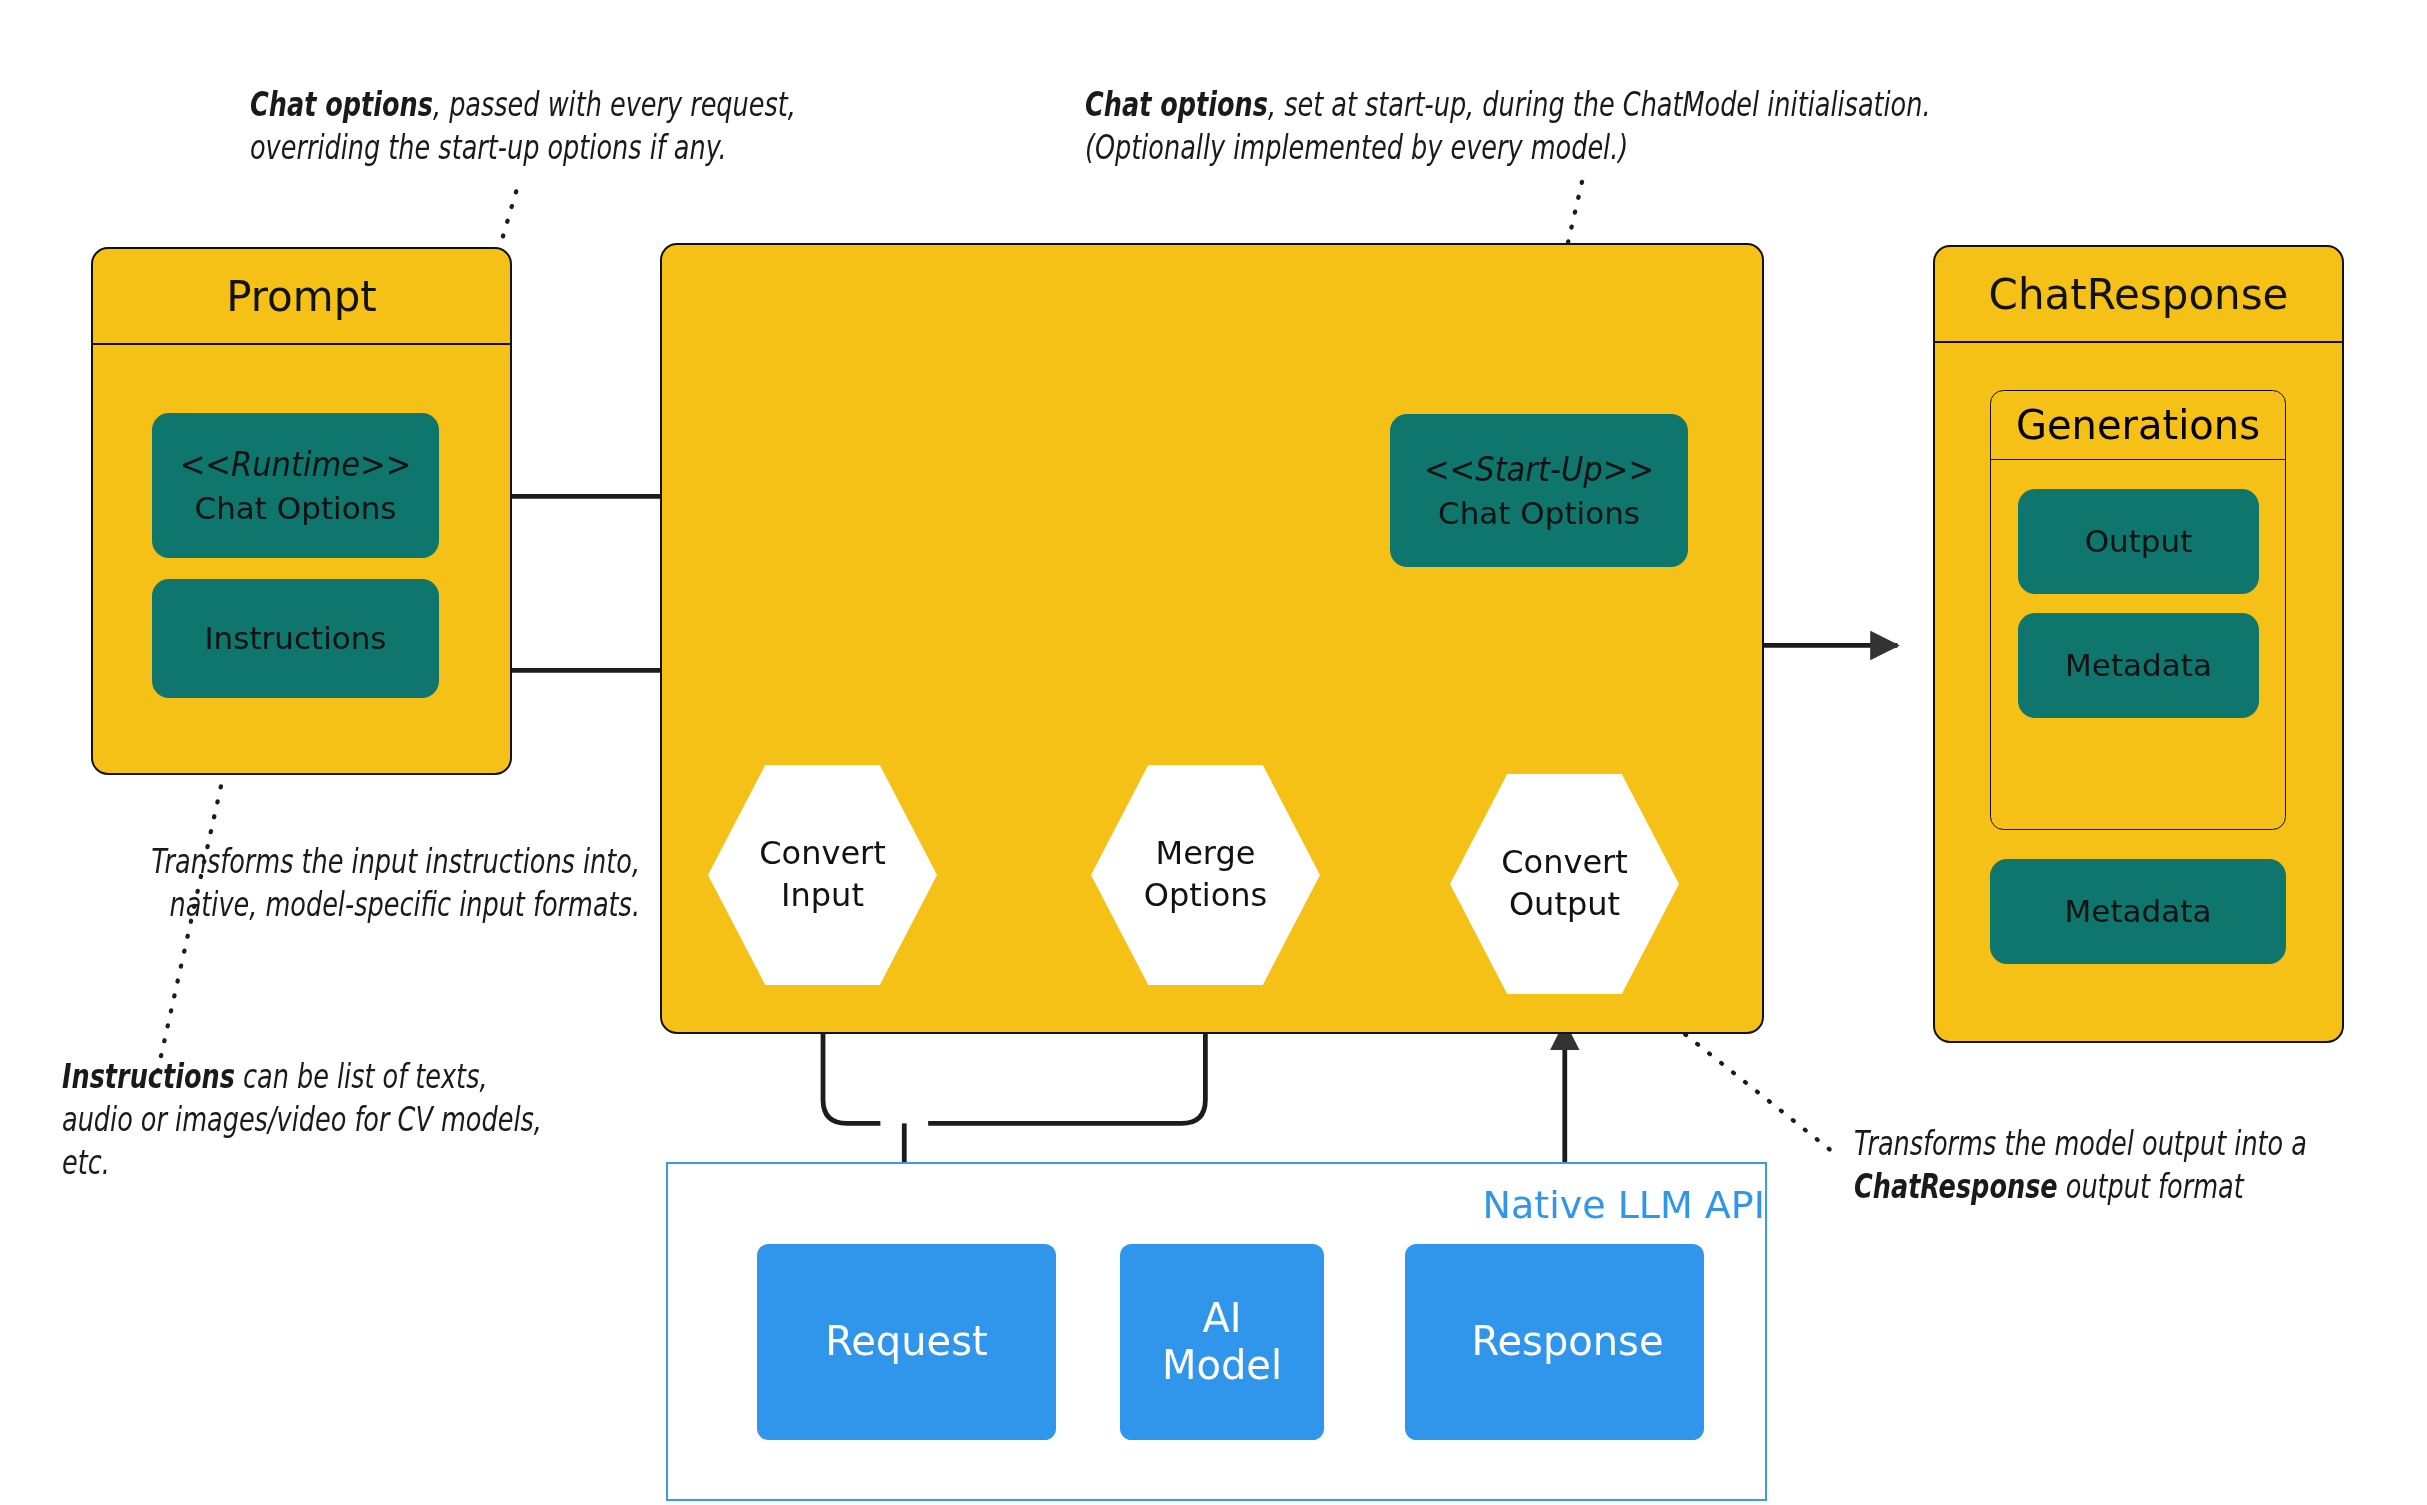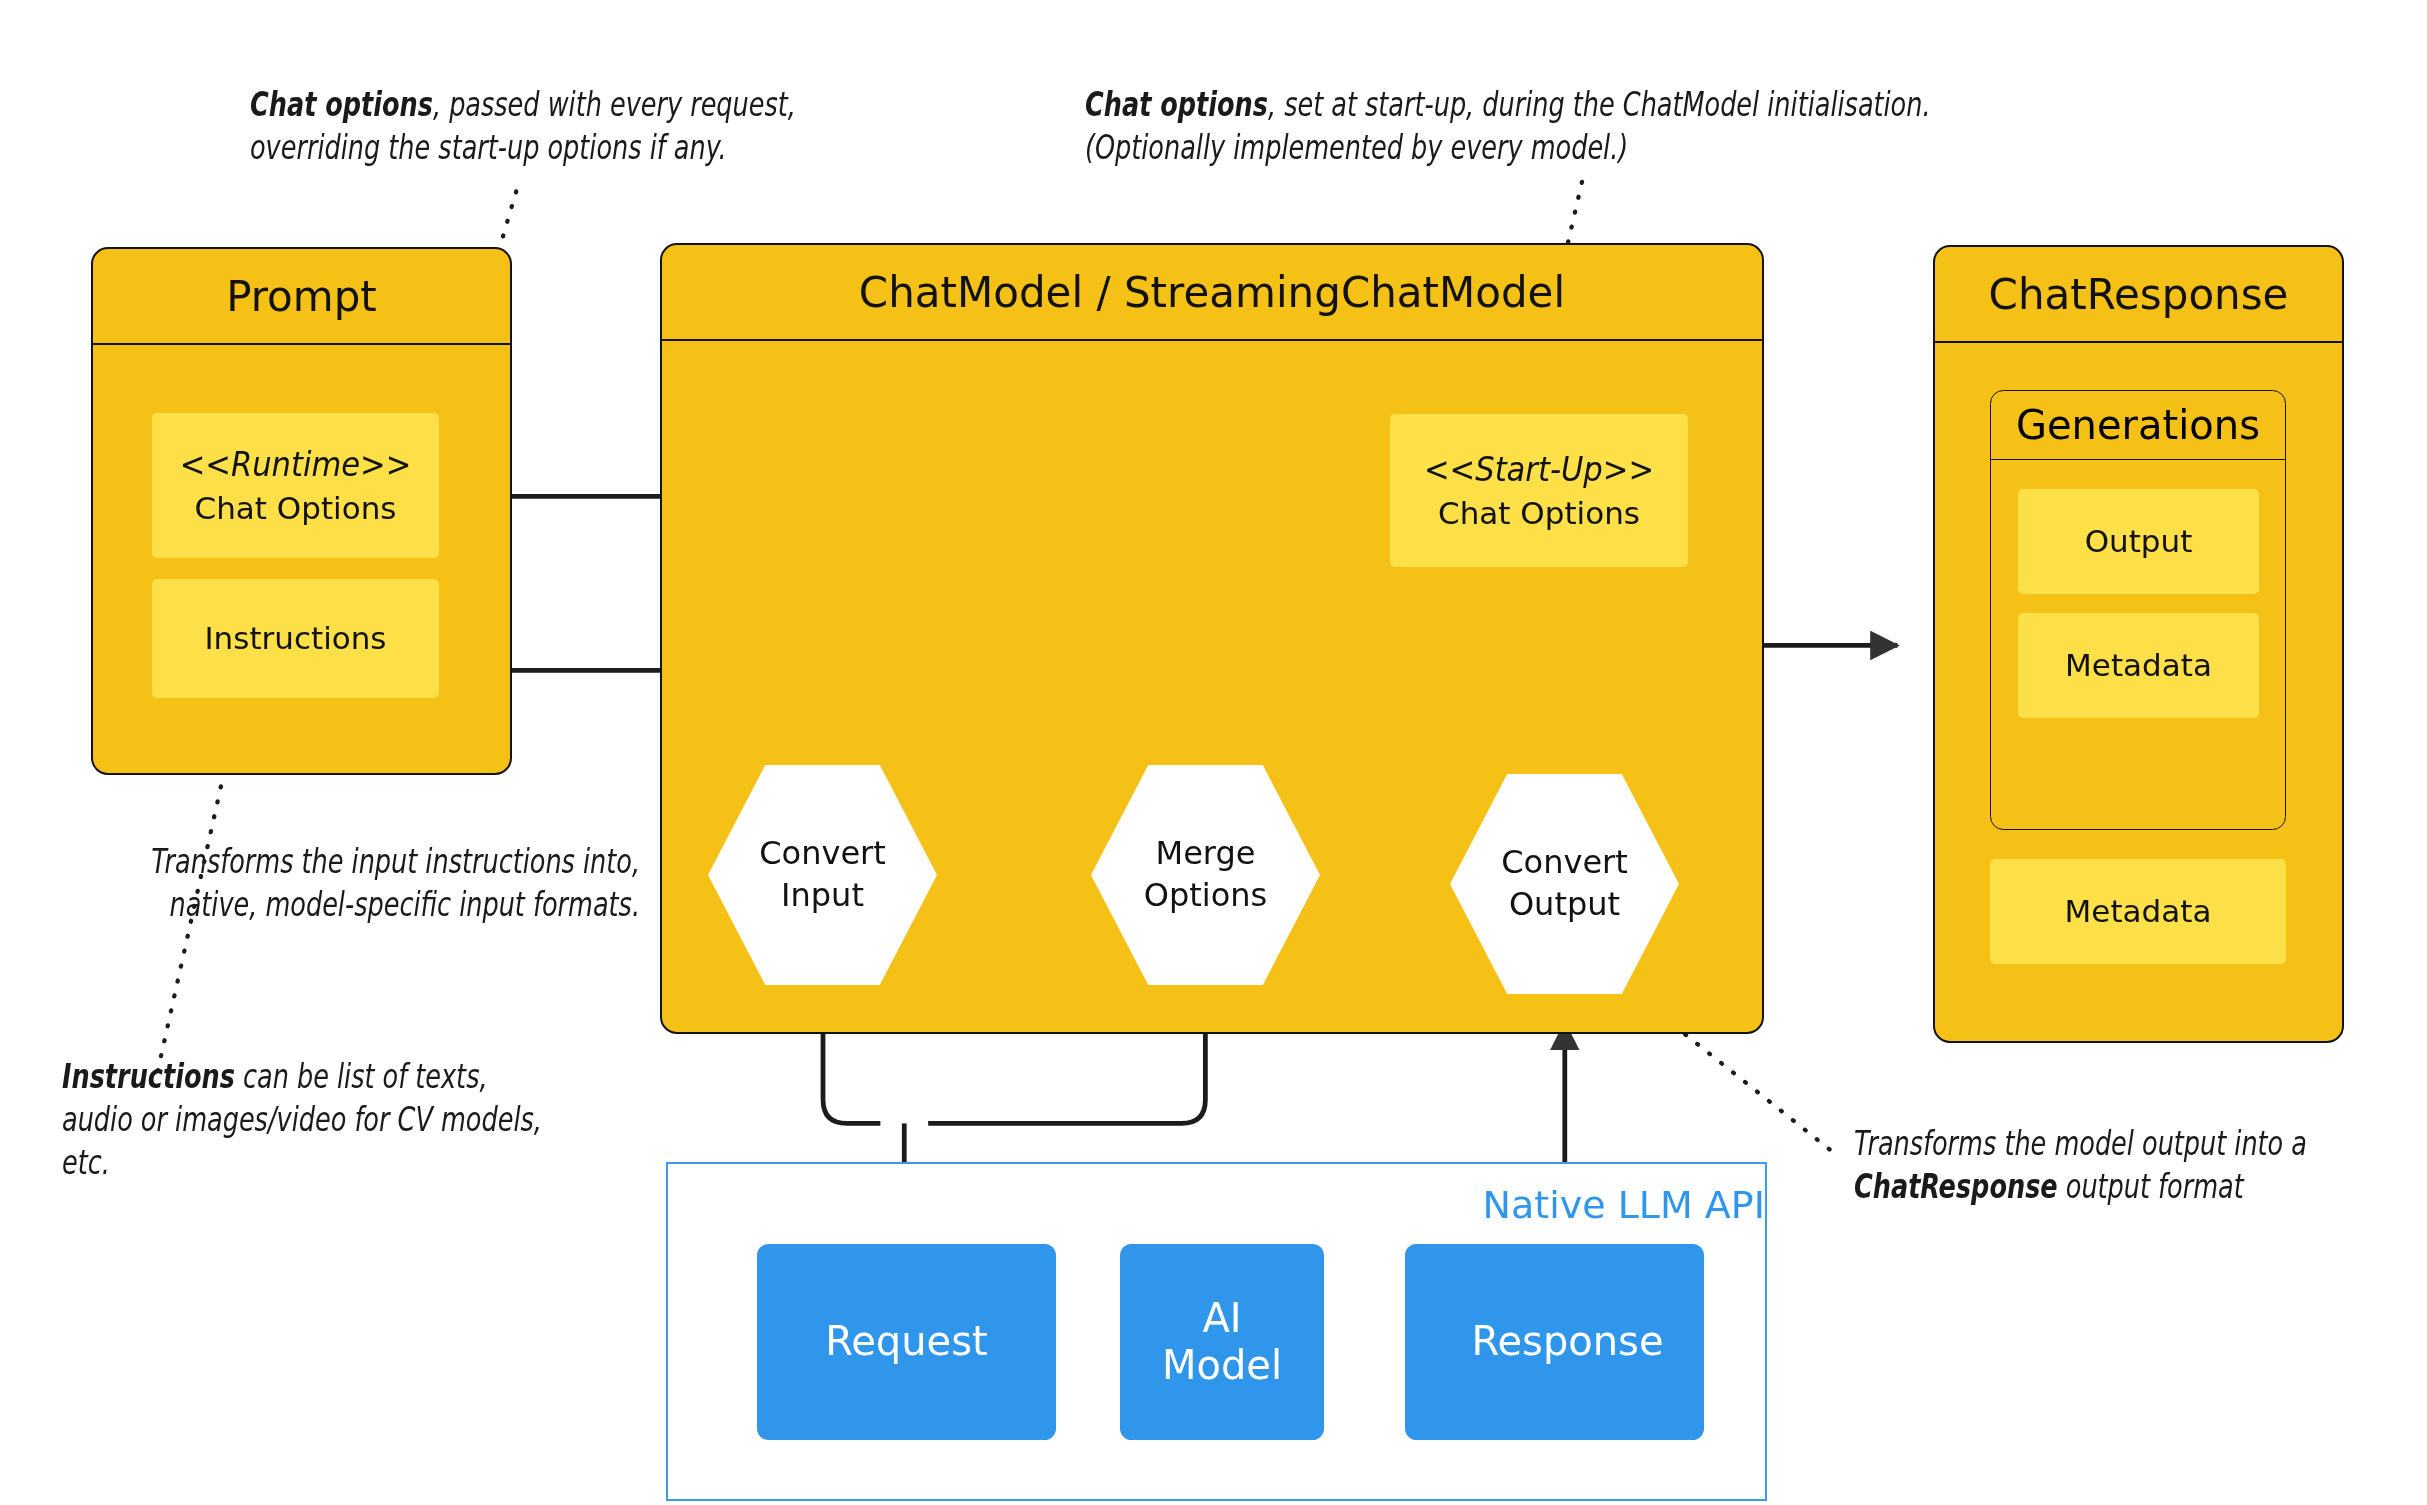--- a/index.html
+++ b/index.html
@@ -55,22 +55,22 @@
     border-bottom: 2.9px solid #121212;
     box-sizing: border-box;
     display: flex;
     align-items: center;
     justify-content: center;
   }
 
   
   .chip {
     position: absolute;
-    background: #fde047;
-    border-radius: 5px;
+    background: #0f766e;
+    border-radius: 17px;
     box-sizing: border-box;
     display: flex;
     flex-direction: column;
     align-items: center;
     justify-content: center;
     color: #121212;
     font-size: 31px;
     line-height: 1.35;
     text-align: center;
   }
@@ -213,21 +213,20 @@
       <div class="stereo">&lt;&lt;Runtime&gt;&gt;</div>
       <div>Chat Options</div>
     </div>
 
     <div class="chip" style="left:59px; top:330px; width:287px; height:119px;">
       <div>Instructions</div>
     </div>
   </div>
 
   <div class="uml" style="left:660px; top:243px; width:1104px; height:791px;">
-    <div class="uml-title" style="height:96px;">ChatModel / StreamingChatModel</div>
 
     <div class="chip" style="left:728px; top:169px; width:298px; height:153px;">
       <div class="stereo">&lt;&lt;Start-Up&gt;&gt;</div>
       <div>Chat Options</div>
     </div>
   </div>
 
   <div class="hex" style="left:708px; top:765px; width:229px; height:220px;">
     <div>Convert</div>
     <div>Input</div>

